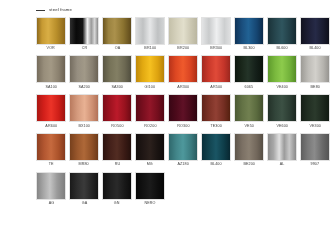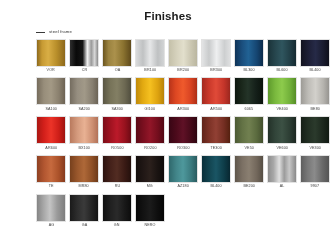--- a/index.html
+++ b/index.html
@@ -81,21 +81,20 @@
     letter-spacing: 0.1px;
     transform: scale(1.12);
     transform-origin: center top;
   }
 </style>
 </head>
 <body>
 
 <div class="page">
 
-  <h1 class="page-title">Finishes</h1>
 
   <div class="legend">
     <span class="legend-dash"></span>
     <span class="legend-label">steel frame</span>
   </div>
 
   <div class="grid">
       <div class="swatch-row">
         <div class="swatch-cell">
           <div class="swatch-chip" style="background: linear-gradient(90deg, rgb(142, 106, 28) 0%, rgb(199, 154, 51) 18%, rgb(217, 174, 69) 40%, rgb(184, 142, 42) 70%, rgb(141, 104, 27) 100%);"></div>

